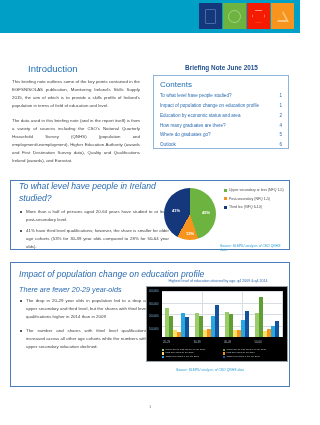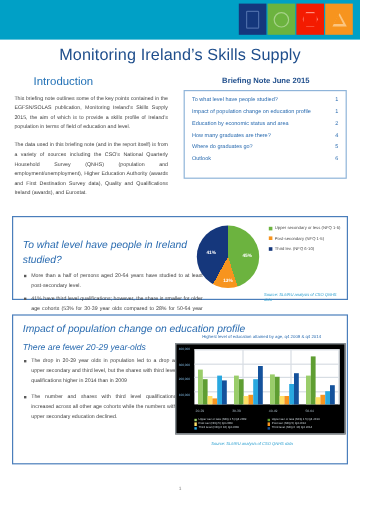--- a/index.html
+++ b/index.html
@@ -45,21 +45,21 @@
   .contents{position:absolute;left:153px;top:75px;width:136px;height:74px;
      border:0.8px solid #8fb4d9;background:#fff;box-sizing:border-box;padding:4px 6px 0 6px;}
   .contents h3{margin:0 0 4px 0;font-size:8px;color:#1f6fb5;font-weight:400;}
   .toc-row{display:flex;align-items:flex-start;font-size:4.6px;color:#2b6cb0;
      line-height:1.45;margin-bottom:3.2px;}
   .toc-label{flex:1;padding-right:4px;}
   .toc-page{width:8px;text-align:right;flex:none;}
 
   
   .sec{position:absolute;border:0.9px solid #4a7ebb;box-sizing:border-box;background:#fff;}
-  .sec1{left:10px;top:180px;width:280px;height:70px;padding:18px 8px;}
+  .sec1{left:10px;top:180px;width:280px;height:70px;padding:0 8px;}
   .sec2{left:10px;top:262px;width:280px;height:125px;padding:6px 8px;}
   .sec-h{font-size:8.6px;color:#2b6cb0;font-style:italic;margin:0 0 4px 0;line-height:1.35;font-weight:400;}
   .sub-h{font-size:7.2px;color:#2b6cb0;font-style:italic;margin:0 0 3px 0;font-weight:400;}
   ul.bul{margin:0 0 6px 0;padding:0;list-style:none;}
   ul.bul li{position:relative;padding-left:7px;font-size:4.4px;line-height:1.8;
      text-align:justify;margin-bottom:3px;color:#3f3f3f;}
   ul.bul li::before{content:"";position:absolute;left:1px;top:3.2px;width:1.8px;height:1.8px;
      background:#5a5a5a;}
 
   .s1-left{width:150px;}
@@ -126,31 +126,31 @@
         </div>
       <div class="logo-tile t3">
           <div class="hx"></div>
         </div>
       <div class="logo-tile t4">
           <div class="tr"></div>
         </div>
     </div>
   </div>
 
-  <div class="maintitle">Monitoring Ireland’s Skills Supply</div>
 
   <div class="intro">
     <div class="h2">Introduction</div>
     <p class="body-p">This briefing note outlines some of the key points contained in the EGFSN/SOLAS publication, Monitoring Ireland’s Skills Supply 2015, the aim of which is to provide a skills profile of Ireland’s population in terms of field of education and level.</p>
     <p class="body-p">The data used in this briefing note (and in the report itself) is from a variety of sources including the CSO’s National Quarterly Household Survey (QNHS) (population and employment/unemployment), Higher Education Authority (awards and First Destination Survey data), Quality and Qualifications Ireland (awards), and Eurostat.</p>
   </div>
 
   <div class="briefing">Briefing Note June 2015</div>
 
   <div class="contents">
+    <h3>Contents</h3>
     <div class="toc-row">
       <span class="toc-label">To what level have people studied?</span>
       <span class="toc-page">1</span>
     </div>
     <div class="toc-row">
       <span class="toc-label">Impact of population change on education profile</span>
       <span class="toc-page">1</span>
     </div>
     <div class="toc-row">
       <span class="toc-label">Education by economic status and area</span>

